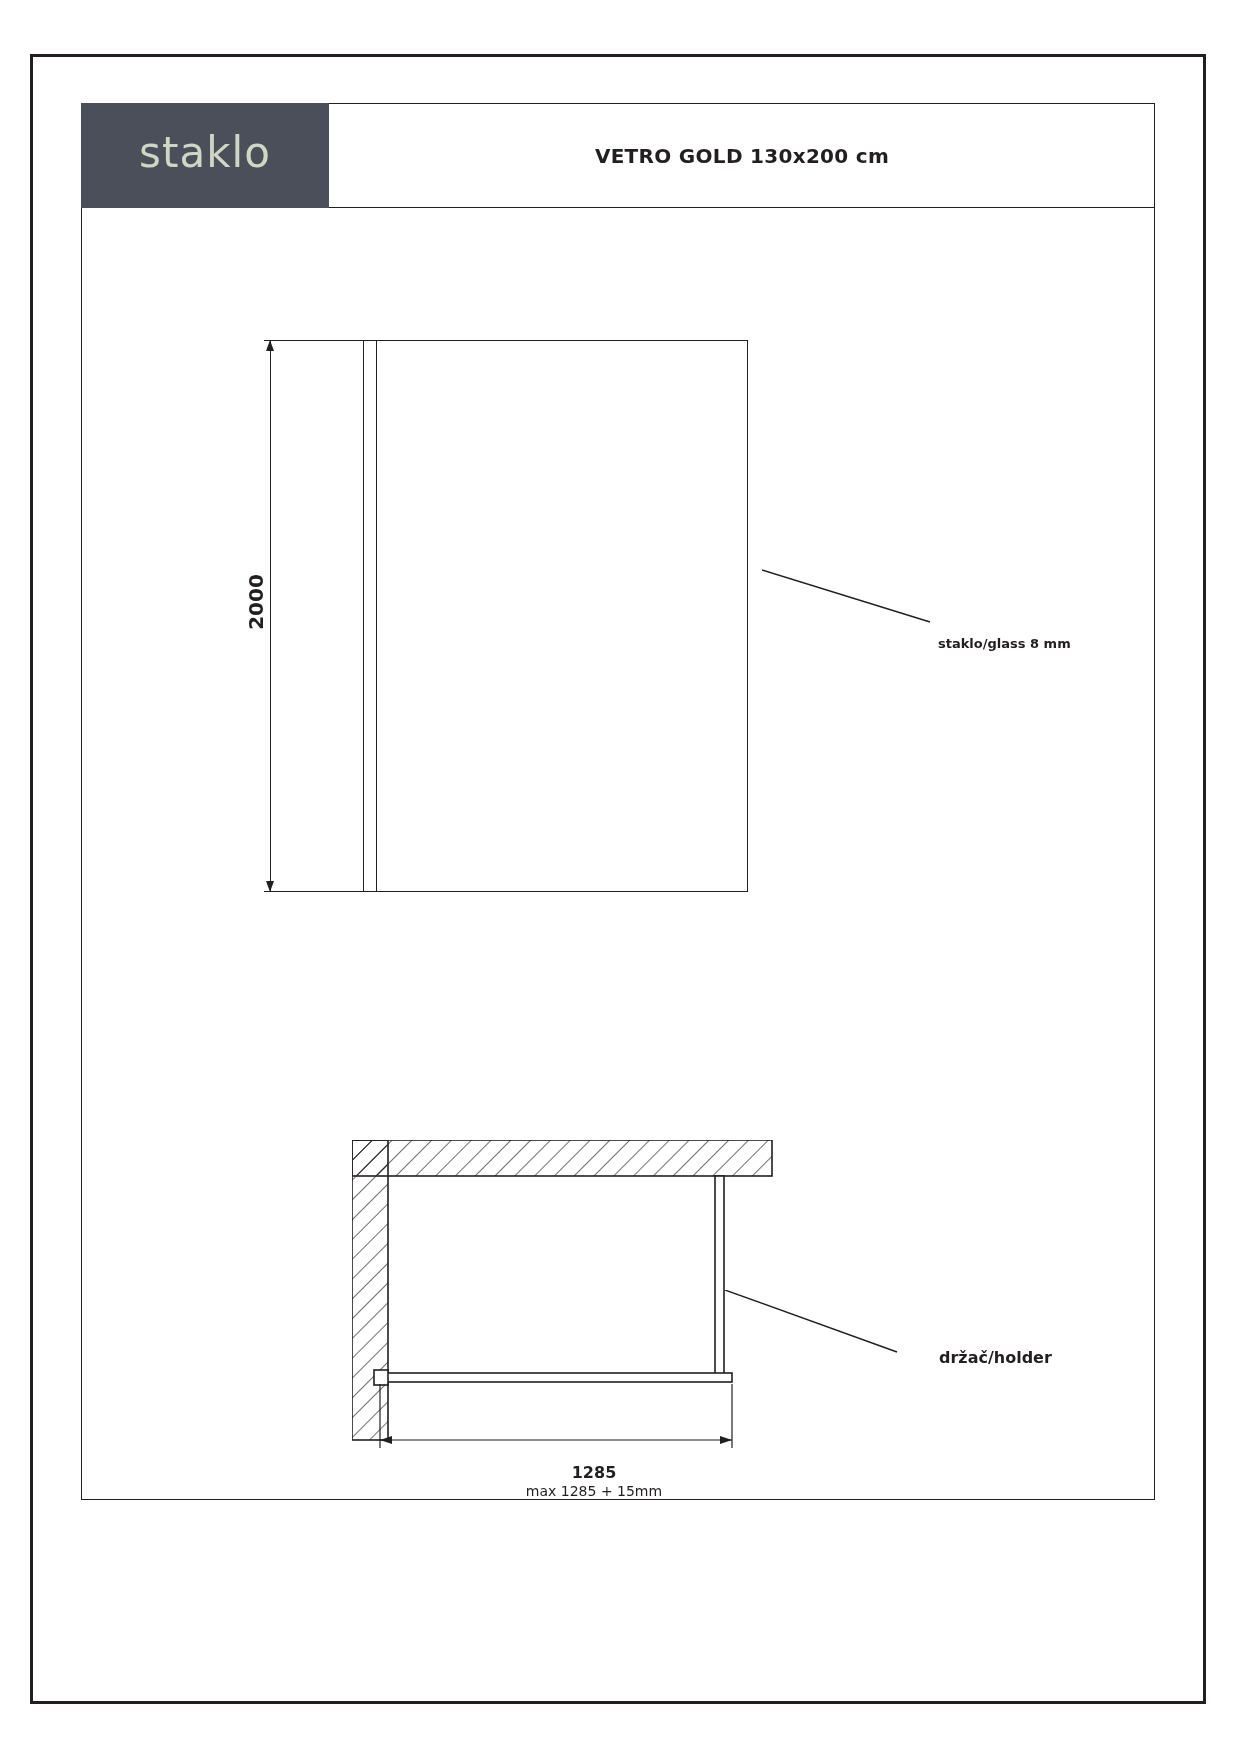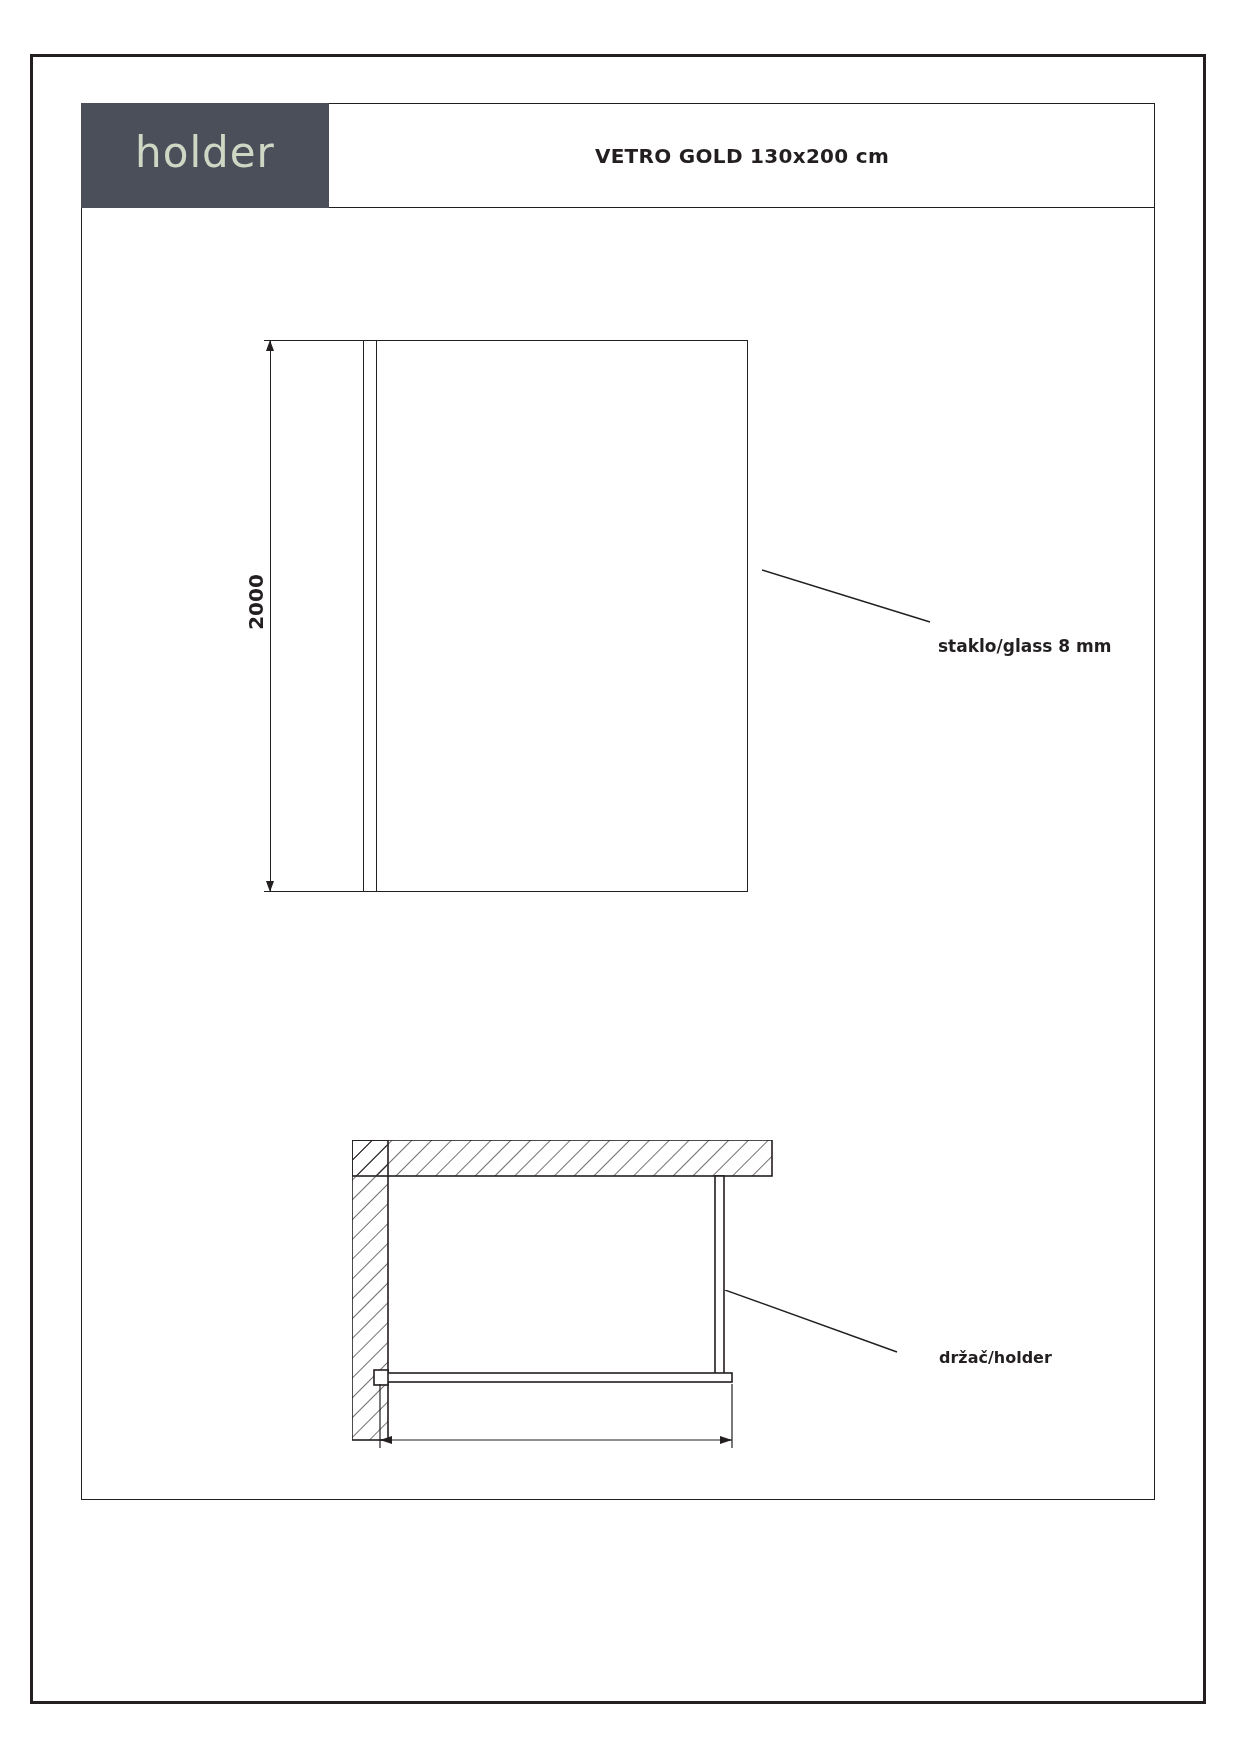--- a/index.html
+++ b/index.html
@@ -175,21 +175,21 @@
     left: 762px;
     top: 570px;
     width: 170px;
     height: 54px;
     overflow: visible;
   }
   .label-glass {
     position: absolute;
     left: 938px;
     top: 636px;
-    font-size: 17px;
+    font-size: 13px;
     font-weight: bold;
     color: #231f20;
     white-space: nowrap;
   }
 
   
   .plan {
     position: absolute;
     left: 352px;
     top: 1140px;
@@ -227,21 +227,21 @@
 </head>
 <body>
 
 <div class="page">
 
   <div class="outer-frame"></div>
   <div class="inner-frame"></div>
 
   <div class="title-block">
     <div class="logo-box">
-      <span class="logo-text">holder</span>
+      <span class="logo-text">staklo</span>
     </div>
     <div class="title-text">VETRO GOLD 130x200 cm</div>
   </div>
 
   <div class="elevation">
     <div class="dim-vert-line"></div>
     <div class="dim-ext-top"></div>
     <div class="dim-ext-bot"></div>
     <div class="arrow-up"></div>
     <div class="arrow-down"></div>
@@ -282,14 +282,18 @@
       <polygon points="28,300 40,296 40,304" fill="#231f20"></polygon>
       <polygon points="380,300 368,296 368,304" fill="#231f20"></polygon>
     </svg>
   </div>
 
   <svg style="position:absolute; left:725px; top:1290px;" width="180" height="72">
     <line x1="0" y1="0" x2="172" y2="62" stroke="#231f20" stroke-width="1.4"></line>
   </svg>
   <div class="label-holder">držač/holder</div>
 
+  <div class="dim-plan-label">
+    <div>1285</div>
+    <div class="sub">max 1285 + 15mm</div>
+  </div>
 
 </div>
 
 </body></html>

